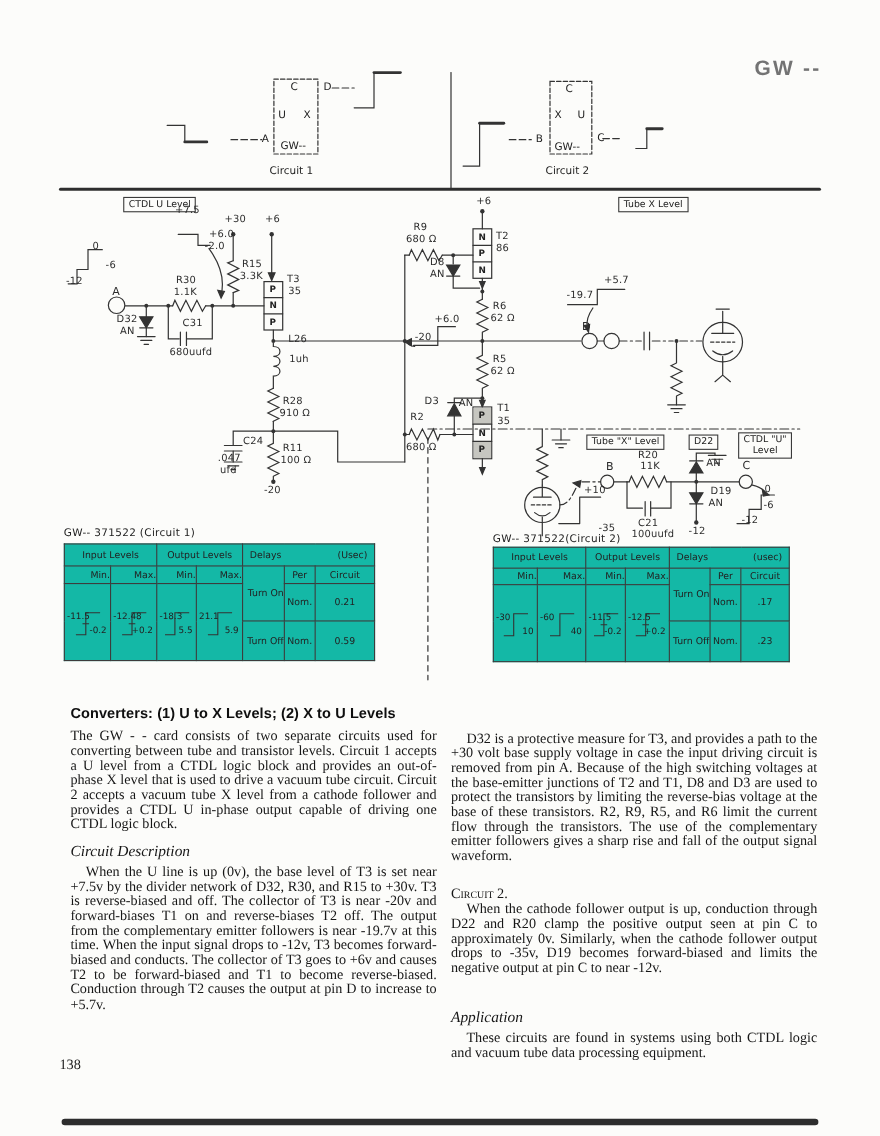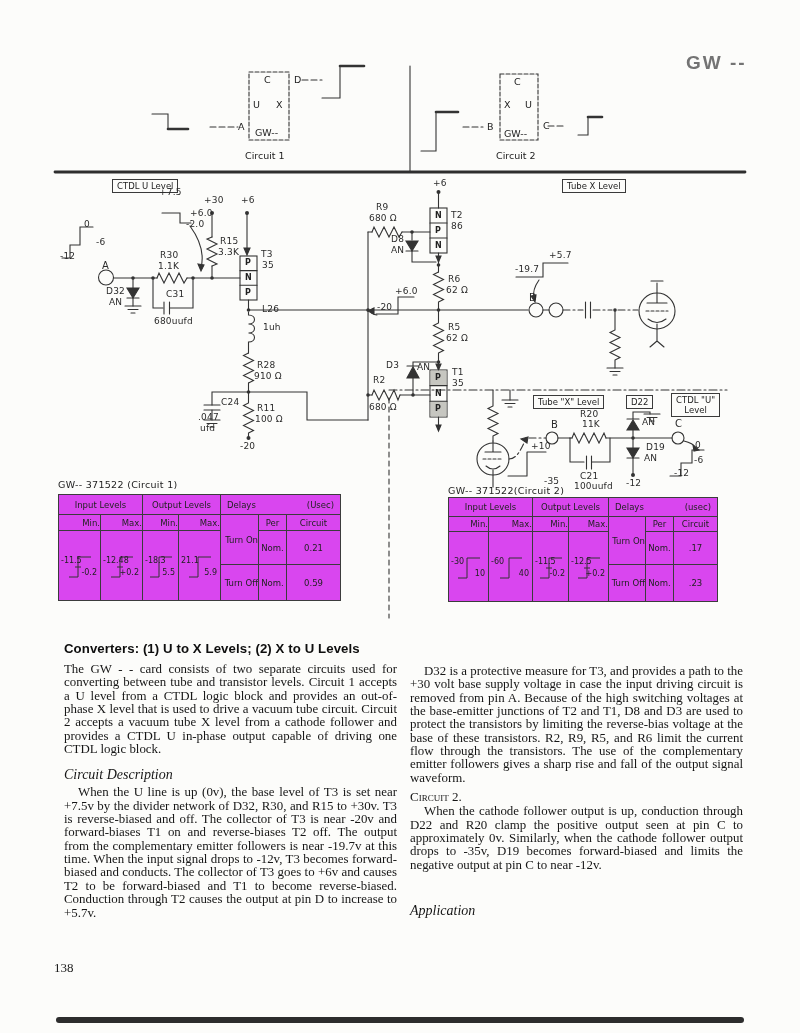--- a/index.html
+++ b/index.html
@@ -10,21 +10,21 @@
   .lbl.big{font-size:10px;}
   .tletter{position:absolute;font:bold 8px "DejaVu Sans",sans-serif;color:#222;}
   .boxlbl{position:absolute;font:8.5px "DejaVu Sans",sans-serif;color:#222;border:1px solid #3a3a3a;
           background:#fcfcfa;padding:1px 4px;white-space:nowrap;text-align:center;box-shadow:0 0 0 1.5px #fcfcfa;}
   .hdr-model{position:absolute;left:686px;top:52px;font:bold 19px "Liberation Sans",sans-serif;
              letter-spacing:2px;color:#737373;}
   .caption{position:absolute;font:9.5px "DejaVu Sans",sans-serif;color:#222;}
   .pinlabel{position:absolute;font:9.5px "DejaVu Sans",sans-serif;color:#222;}
   
   .tbl-title{position:absolute;font:9.5px "DejaVu Sans",sans-serif;color:#222;letter-spacing:.3px;}
-  table.spec{position:absolute;border-collapse:collapse;table-layout:fixed;background:#d946ef;}
+  table.spec{position:absolute;border-collapse:collapse;table-layout:fixed;background:#14b8a6;}
   table.spec td{border:1px solid #3c3c3c;font:8.5px "DejaVu Sans",sans-serif;color:#222;
                 padding:0;vertical-align:middle;overflow:hidden;}
   td.hd{text-align:center;}
   td.subhd{text-align:right;padding-left:3px;}
   .delays-hd{display:flex;justify-content:space-between;padding:0 6px;}
   .wfcell{position:relative;width:100%;height:100%;}
   .wv-hi{position:absolute;top:2px;right:3px;font-size:8px;}
   .wv-lo{position:absolute;bottom:1px;left:2px;font-size:8px;}
   .stepglyph{position:absolute;left:50%;top:50%;transform:translate(-50%,-50%);}
   .turncell{text-align:right;padding-left:5px;line-height:1.15;}
@@ -470,20 +470,21 @@
 
   <div class="col" style="left:64px;top:641px">
     <h3 class="conv">Converters: (1) U to X Levels; (2) X to U Levels</h3>
     <p>The GW - - card consists of two separate circuits used for converting between tube and transistor levels. Circuit 1 accepts a U level from a CTDL logic block and provides an out-of-phase X level that is used to drive a vacuum tube circuit. Circuit 2 accepts a vacuum tube X level from a cathode follower and provides a CTDL U in-phase output capable of driving one CTDL logic block.</p>
     <div class="sect">Circuit Description</div>
     <p class="ind">When the U line is up (0v), the base level of T3 is set near +7.5v by the divider network of D32, R30, and R15 to +30v. T3 is reverse-biased and off. The collector of T3 is near -20v and forward-biases T1 on and reverse-biases T2 off. The output from the complementary emitter followers is near -19.7v at this time. When the input signal drops to -12v, T3 becomes forward-biased and conducts. The collector of T3 goes to +6v and causes T2 to be forward-biased and T1 to become reverse-biased. Conduction through T2 causes the output at pin D to increase to +5.7v.</p>
   </div>
 
   <div class="col" style="left:410px;top:665px">
     <p class="ind">D32 is a protective measure for T3, and provides a path to the +30 volt base supply voltage in case the input driving circuit is removed from pin A. Because of the high switching voltages at the base-emitter junctions of T2 and T1, D8 and D3 are used to protect the transistors by limiting the reverse-bias voltage at the base of these transistors. R2, R9, R5, and R6 limit the current flow through the transistors. The use of the complementary emitter followers gives a sharp rise and fall of the output signal waveform.</p>
-    <div class="sub" style="margin-top:5px">Circuit 2.</div>
+    <div class="sub" style="margin-top:20px">Circuit 2.</div>
     <p class="ind">When the cathode follower output is up, conduction through D22 and R20 clamp the positive output seen at pin C to approximately 0v. Similarly, when the cathode follower output drops to -35v, D19 becomes forward-biased and limits the negative output at pin C to near -12v.</p>
     <div class="sect" style="margin-top:31px">Application</div>
+    <p class="ind">These circuits are found in systems using both CTDL logic and vacuum tube data processing equipment.</p>
   </div>
 
   <span class="pageno">138</span>
   <div class="botbar"></div>
 </div>
 
 </body></html>

